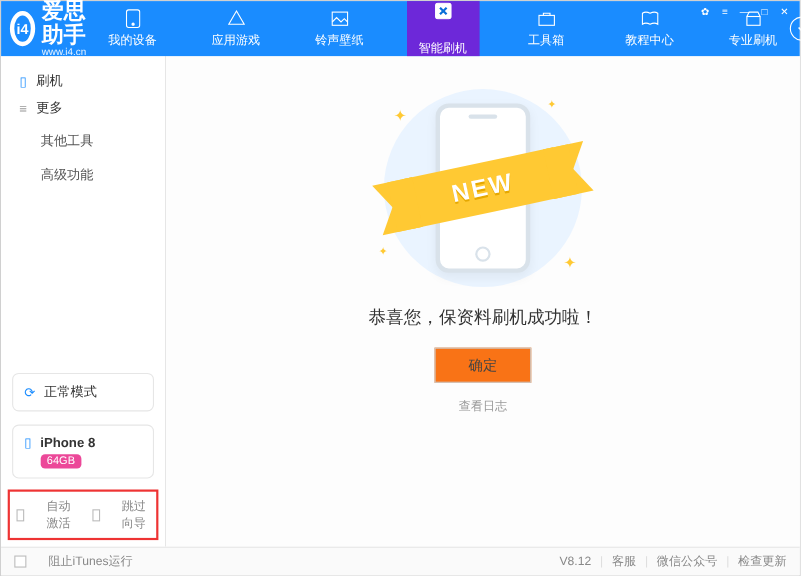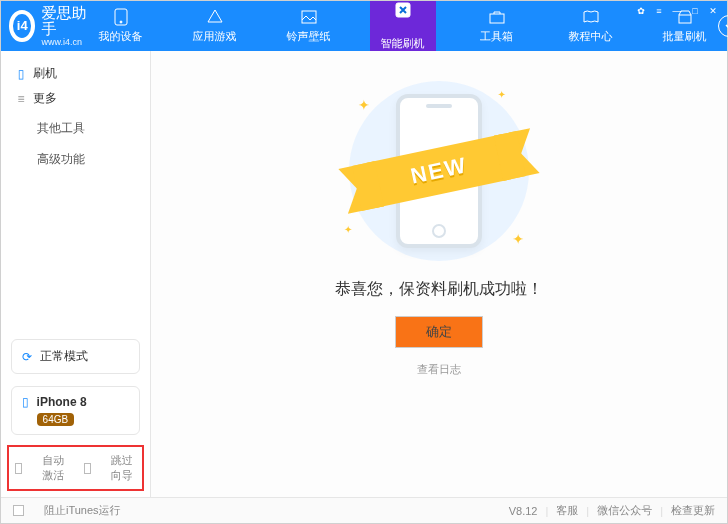--- a/index.html
+++ b/index.html
@@ -2,21 +2,21 @@
 <html><head>
 <meta charset="utf-8">
 <style>
   * { box-sizing: border-box; margin: 0; padding: 0; }
   body { font-family: "Microsoft YaHei", Arial, sans-serif; font-size: 12px; color: #333; }
   .app { width: 728px; height: 524px; display: flex; flex-direction: column; border: 1px solid #d0d0d0; }
   .titlebar { height: 50px; background: #1a8cff; display: flex; align-items: center; color: #fff; padding: 0 8px; }
   .logo-box { display: flex; align-items: center; gap: 6px; width: 128px; }
   .logo-circle { width: 32px; height: 32px; border: 4px solid #ffffff; border-radius: 50%; display:flex; align-items:center; justify-content:center; font-weight:bold; font-size:13px; }
   .logo-txt { display:flex; flex-direction:column; line-height:1.1; }
-  .logo-txt .main { font-size: 15px; font-weight: normal; }
+  .logo-txt .main { font-size: 20px; font-weight: bold; }
   .logo-txt .sub { font-size: 9px; opacity: .9; }
   .nav { display:flex; flex:1;gap:28px; }
   .nav-item { width: 66px; height:50px; display:flex; flex-direction:column; align-items:center; justify-content:center; gap:3px; font-size:11px; cursor:pointer; }
   .nav-item.active { background: #6d28d9; justify-content: space-between; }
   .nav-icon { width:18px; height:18px; display:flex; align-items:center; justify-content:center; }
   .nav-icon svg { fill:#fff; stroke:#fff; }
   .wc-top { display:flex; gap:6px; position:absolute; top:4px; right:8px; }
   .wc-top span { width:12px; height:12px; display:flex; align-items:center; justify-content:center; color:#fff; font-size:9px; cursor:pointer; }
   .wc-bottom { display:flex; gap:10px; margin-right:4px; }
   .circle-btn { width:22px; height:22px; border:1.5px solid #fff; border-radius:50%; display:flex; align-items:center; justify-content:center; cursor:pointer; }
@@ -27,21 +27,21 @@
   .side-group-h { display:flex; align-items:center; gap:6px; padding:4px 14px; color:#333; font-size:12px; }
   .side-group-h .icn { width:12px; display:flex; justify-content:center;}
   .side-list { padding:2px 0 8px 0; }
   .side-list div { padding:7px 10px 7px 36px; font-size:12px; color:#555; cursor:pointer;}
   .side-list div.active { color:#1a8cff; }
   .device-box { margin:6px 10px; border:1px solid #e6e6e6; border-radius:6px; padding:8px 10px; display:flex; align-items:center; gap:8px; }
   .device-box .icn { color:#1a8cff; }
   .device-refresh { color:#1a8cff; }
   .device-phone { display:flex; align-items:flex-start; gap:8px;}
   .device-phone .info { display:flex; flex-direction:column; gap:4px;}
-  .device-phone .storage { display:inline-block; background:#a16207; color:#fff; font-size:10px; padding:1px 6px; border-radius:4px; width:fit-content;}
+  .device-phone .storage { display:inline-block; background:#ec4899; color:#fff; font-size:10px; padding:1px 6px; border-radius:4px; width:fit-content;}
   .side-bottom { border:2px solid #e33; margin:4px 6px 6px 6px; padding:6px 6px; display:flex; gap:16px; }
   .chk { display:flex; align-items:center; gap:20px; color:#888; font-size:11px; cursor:pointer;}
   .chk-box { width:11px; height:11px; border:1px solid #bbb; background:#fff;}
   .content { flex:1; display:flex; flex-direction:column; align-items:center; padding-top:30px; background:#fdfdfd;}
   .illus { width:230px; height:180px; position:relative; display:flex; align-items:center; justify-content:center;}
   .illus .bg-circle { width:180px; height:180px; background:#eaf4ff; border-radius:50%; position:absolute; }
   .illus .phone { width:86px; height:154px; background:#fff; border:4px solid #d9e2ea; border-radius:12px; position:relative; z-index:2; box-shadow: 0 4px 10px rgba(0,0,0,.05);}
   .illus .phone::before{content:""; position:absolute; top:6px; left:50%; transform:translateX(-50%); width:26px; height:4px; background:#d9e2ea; border-radius:3px;}
   .illus .phone::after{content:""; position:absolute; bottom:6px; left:50%; transform:translateX(-50%); width:10px; height:10px; border:2px solid #d9e2ea; border-radius:50%;}
   .illus .ribbon { position:absolute; z-index:3; width:140px; height:46px; background:#ffc933; transform:rotate(-12deg); display:flex; align-items:center; justify-content:center; color:#fff; font-weight:bold; font-size:22px; letter-spacing:2px; text-shadow:0 2px 0 #e6a800;}
@@ -130,21 +130,21 @@
           </div>
         <span>教程中心</span>
       </div>
       <div class="nav-item">
         <div class="nav-icon">
             <svg width="16" height="14" viewBox="0 0 16 14">
               <rect x="2" y="5" width="12" height="8" fill="none" stroke="#fff"></rect>
               <path d="M2 5 L4 1 H12 L14 5" fill="none" stroke="#fff"></path>
             </svg>
           </div>
-        <span>批量刷机</span>
+        <span>专业刷机</span>
       </div>
     </div>
     <div class="wc-bottom">
       <div class="circle-btn">
           <svg width="12" height="12" viewBox="0 0 12 12">
             <path d="M6 1 V8 M3 5 L6 8 L9 5"></path>
           </svg>
         </div>
       <div class="circle-btn">
           <svg width="12" height="12" viewBox="0 0 12 12">

